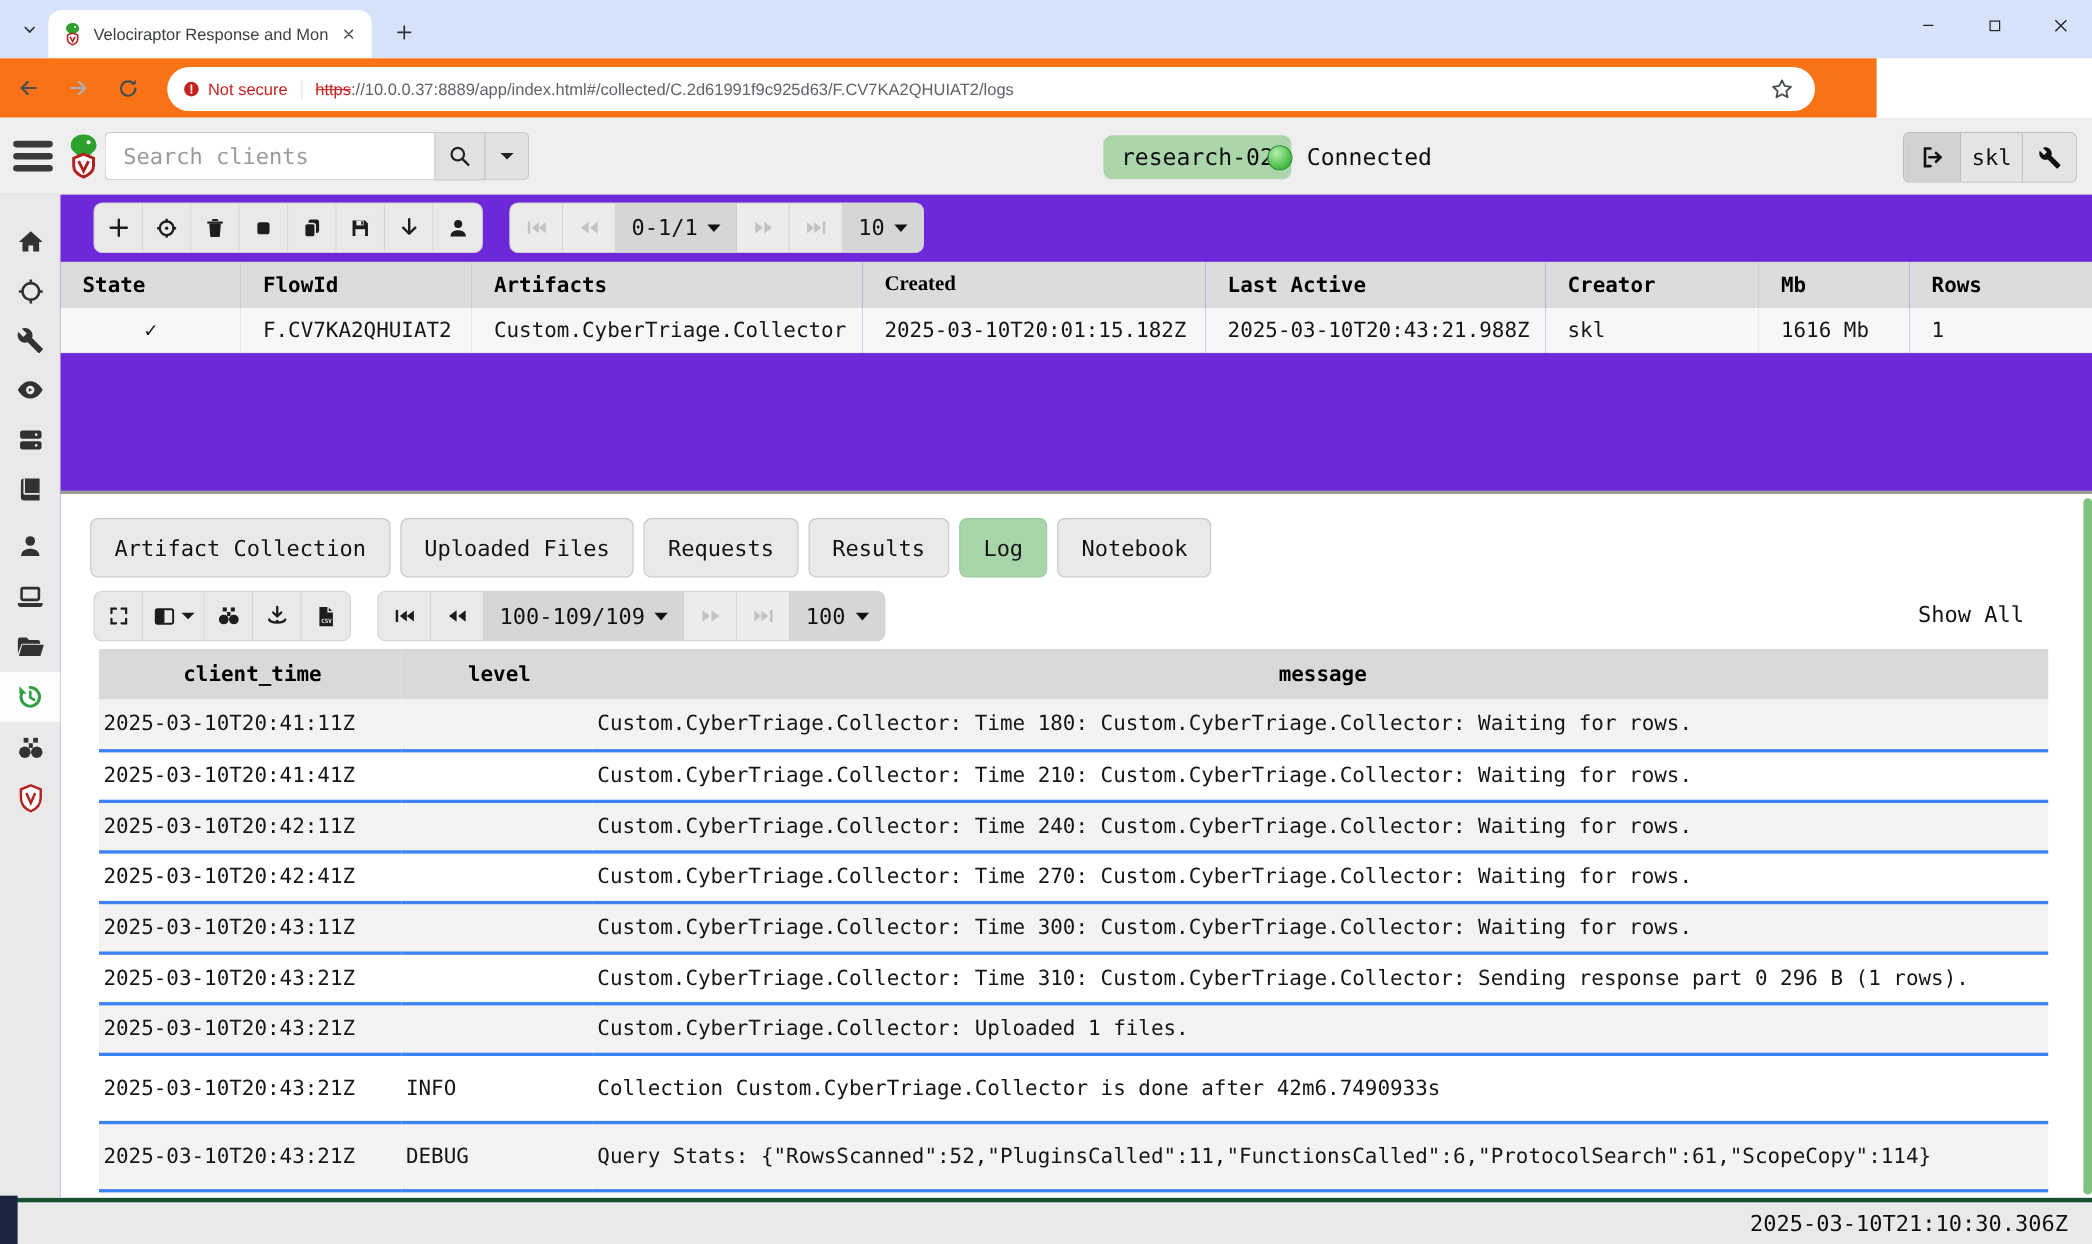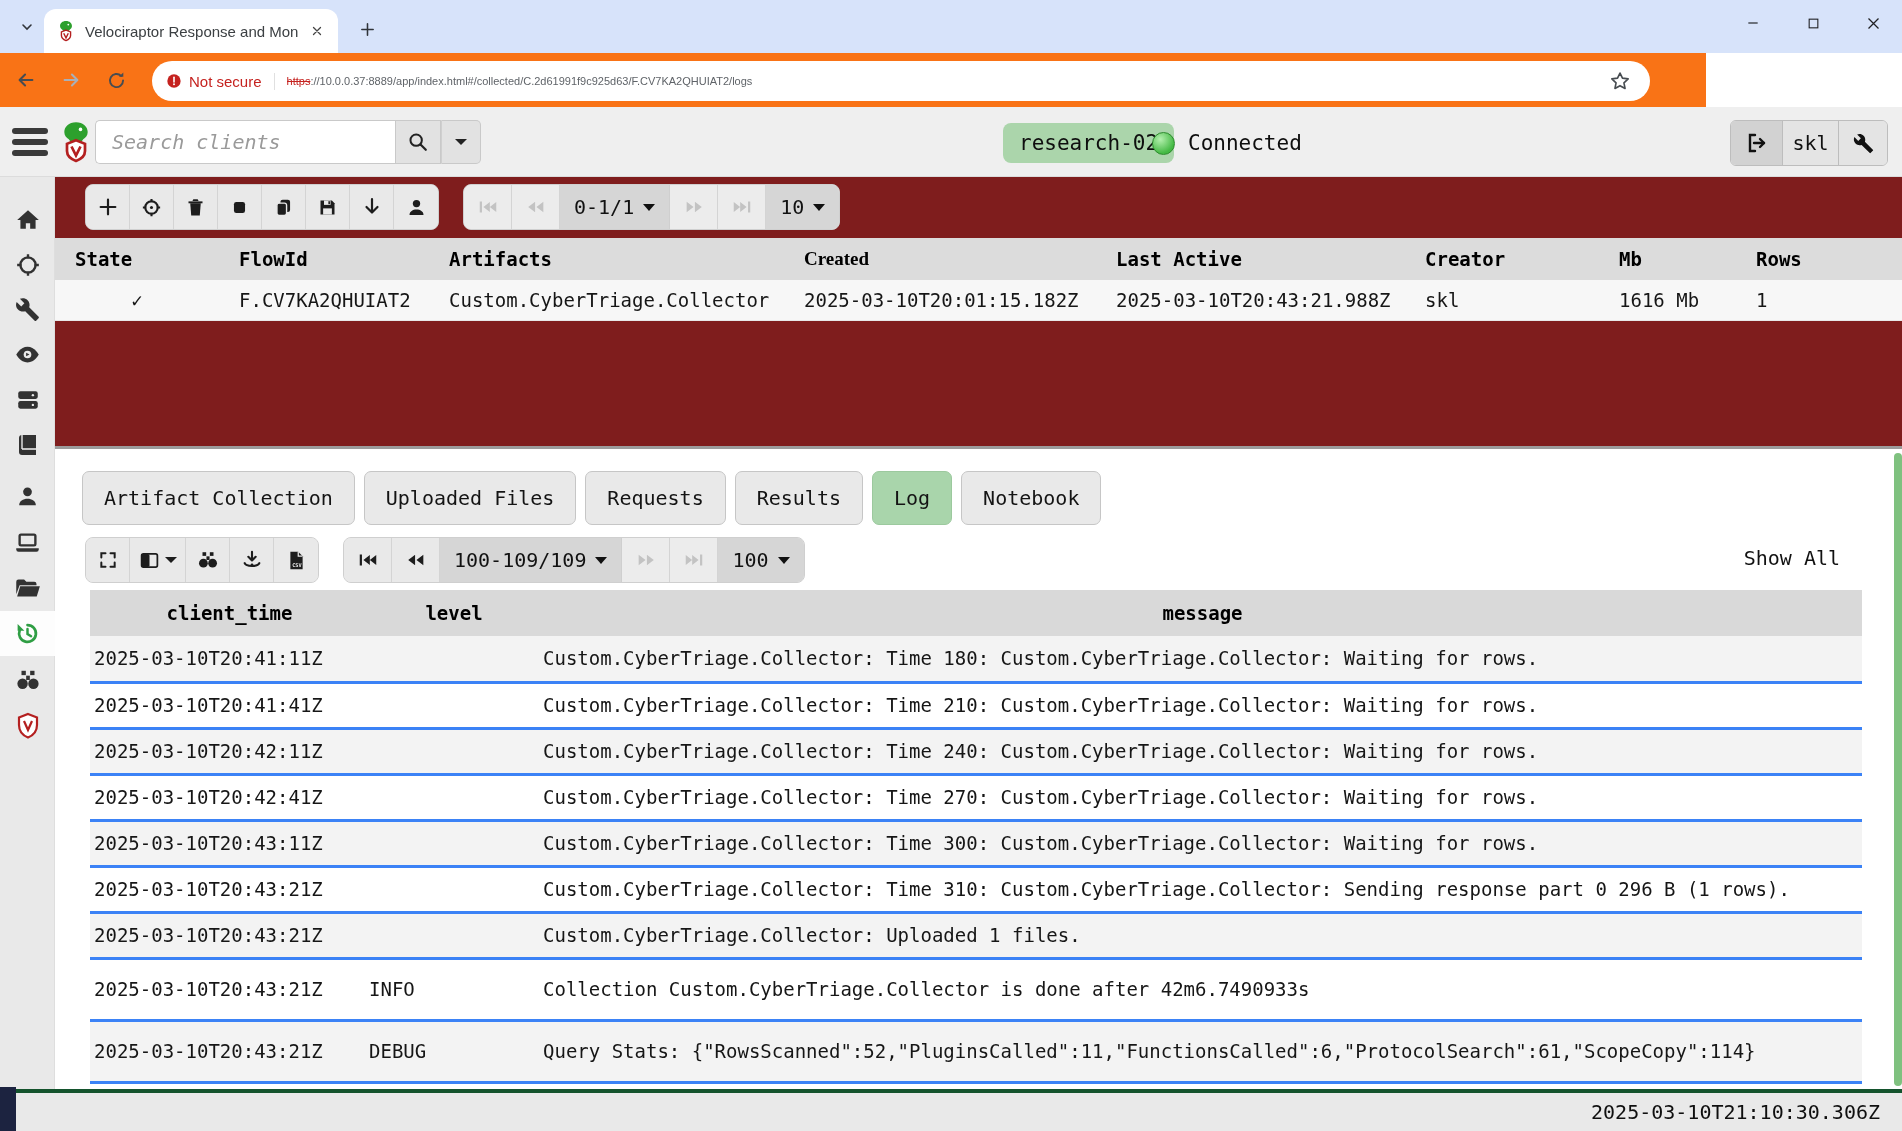--- a/index.html
+++ b/index.html
@@ -18,56 +18,56 @@
   .newtab-btn { position:absolute; left:352px; top:14px; width:30px; height:30px; display:flex; align-items:center; justify-content:center; color:#30343a; }
   .wincontrols { position:absolute; right:8px; top:6px; display:flex; gap:18px; color:#202124; }
   .winbtn { width:42px; height:34px; display:flex; align-items:center; justify-content:center; }
 
   
   .urlrow { position:absolute; top:53px; left:0; width:1706px; height:54px; background:#f97316; display:flex; align-items:center; }
   .navbtn { width:38px; height:38px; display:flex; align-items:center; justify-content:center; color:#474c51; margin-left:7px; }
   .navbtn.disabled { color:#aab0b8; }
   .urlpill { position:absolute; left:152px; top:8px; width:1498px; height:40px; background:#fff; border-radius:20px; display:flex; align-items:center; padding:0 14px; }
   .notsecure { display:flex; align-items:center; gap:7px; color:#c5221f; font-size:15px; padding-right:12px; border-right:1px solid #e0e0e0; margin-right:12px; }
-  .urltext { font-size:11px; color:#5f6368; white-space:nowrap; overflow:hidden; }
+  .urltext { font-size:15px; color:#5f6368; white-space:nowrap; overflow:hidden; }
   .urltext .https { color:#c5221f; text-decoration:line-through; }
   .url-star { position:absolute; right:18px; top:8px; width:24px; height:24px; color:#474c51; }
   .extrow { position:absolute; right:0; top:61px; display:flex; align-items:center; gap:12px; padding-right:10px; }
   .extbtn { width:34px; height:34px; display:flex; align-items:center; justify-content:center; }
   .ext-divider { width:1px; height:22px; background:#b9c4d8; }
   .profile-chip { width:32px; height:32px; border-radius:50%; background:#e8710a; color:#fff; font-size:15px; display:flex; align-items:center; justify-content:center; font-weight:bold; }
 
   
   .appheader { position:absolute; top:107px; left:0; width:1902px; height:70px; background:#efefef; border-bottom:1px solid #dcdcdc; }
   .hamburger { position:absolute; left:12px; top:19px; width:36px; height:32px; display:flex; flex-direction:column; justify-content:space-between; padding:2px 0; }
   .hamburger div { height:6px; background:#3a3a3a; border-radius:3px; }
   .applogo { position:absolute; left:58px; top:12px; }
   .searchbar { position:absolute; left:95px; top:13px; height:44px; display:flex; }
-  .search-input { width:300px; height:44px; border:1px solid #c9c9c9; border-right:none; border-radius:5px 0 0 5px; padding:0 16px; font-family:"DejaVu Sans Mono", monospace; font-size:20px; color:#333; background:#fff; outline:none;font-style:italic; }
+  .search-input { width:300px; height:44px; border:1px solid #c9c9c9; border-right:none; border-radius:5px 0 0 5px; padding:0 16px; font-family:"DejaVu Sans Mono", monospace; font-size:20px; color:#333; background:#fff; outline:none; }
   .search-input::placeholder { color:#9a9a9a; }
   .search-btn { width:46px; height:44px; background:#e2e2e2; border:1px solid #c9c9c9; display:flex; align-items:center; justify-content:center; color:#222; }
   .search-caret-btn { width:40px; height:44px; background:#e2e2e2; border:1px solid #c9c9c9; border-left:1px solid #cfcfcf; border-radius:0 5px 5px 0; display:flex; align-items:center; justify-content:center; color:#222; }
   .caret { width:0; height:0; border-left:6px solid transparent; border-right:6px solid transparent; border-top:7px solid currentColor; }
   .org-badge { position:absolute; left:1003px; top:16px; height:40px; background:#abd5ab; border-radius:8px; padding:0 16px; display:flex; align-items:center; font-size:21px; color:#0e0e0e; }
   .conn { position:absolute; left:1152px; top:16px; height:40px; display:flex; align-items:center; gap:13px; font-size:21px; color:#0e0e0e; }
   .conn-dot { width:23px; height:23px; border-radius:50%; background:radial-gradient(circle at 35% 30%, #b4f0ae, #44b944 70%); border:1.5px solid #2e8b2e; }
   .usergroup { position:absolute; right:14px; top:13px; height:46px; display:flex; border:1px solid #bdbdbd; border-radius:6px; overflow:hidden; }
   .usergroup > div { display:flex; align-items:center; justify-content:center; border-right:1px solid #bdbdbd; }
   .usergroup > div:last-child { border-right:none; }
   .ug-logout { width:52px; background:#d2d2d2; color:#111; }
   .ug-name { width:56px; background:#e4e4e4; font-size:20px; color:#111; }
   .ug-wrench { width:48px; background:#e4e4e4; color:#111; }
 
   
   .sidebar { position:absolute; top:177px; left:0; width:55px; height:913px; background:#e9e9e9; border-right:1px solid #dedede; }
   .side-item { position:absolute; left:0; width:55px; height:45px; display:flex; align-items:center; justify-content:center; color:#323232; }
   .side-item.active { background:#fdfdfd; color:#2f9e44; }
 
   
-  .main { position:absolute; top:177px; left:55px; width:1847px; height:912px; background:#7f1d1d; }
+  .main { position:absolute; top:177px; left:55px; width:1847px; height:912px; background:#6d28d9; }
   .toolbar-row { position:absolute; left:30px; top:4px; height:52px; display:flex; align-items:center; gap:24px; }
   .btn-group { display:flex; border:1px solid #cfcfcf; border-radius:8px; overflow:hidden; background:#e9e9e9; }
   .tb-btn { width:44px; height:44px; display:flex; align-items:center; justify-content:center; color:#1d1d1d; border-right:1px solid #d4d4d4; background:#e9e9e9; }
   .btn-group .tb-btn:last-child { border-right:none; }
   .tb-btn.dim { color:#c3c3c3; background:#ececec; }
   .tb-label { height:44px; background:#d6d6d6; display:flex; align-items:center; gap:9px; padding:0 14px; font-size:20px; color:#111; border-right:1px solid #cfcfcf; }
 
   
   .flows-table { position:absolute; top:61px; left:0; width:1847px; border-collapse:collapse; table-layout:fixed; }
   .flows-table th { background:#dcdcdc; height:42px; text-align:left; font-size:19px; font-weight:bold; color:#000; padding-left:20px; }

